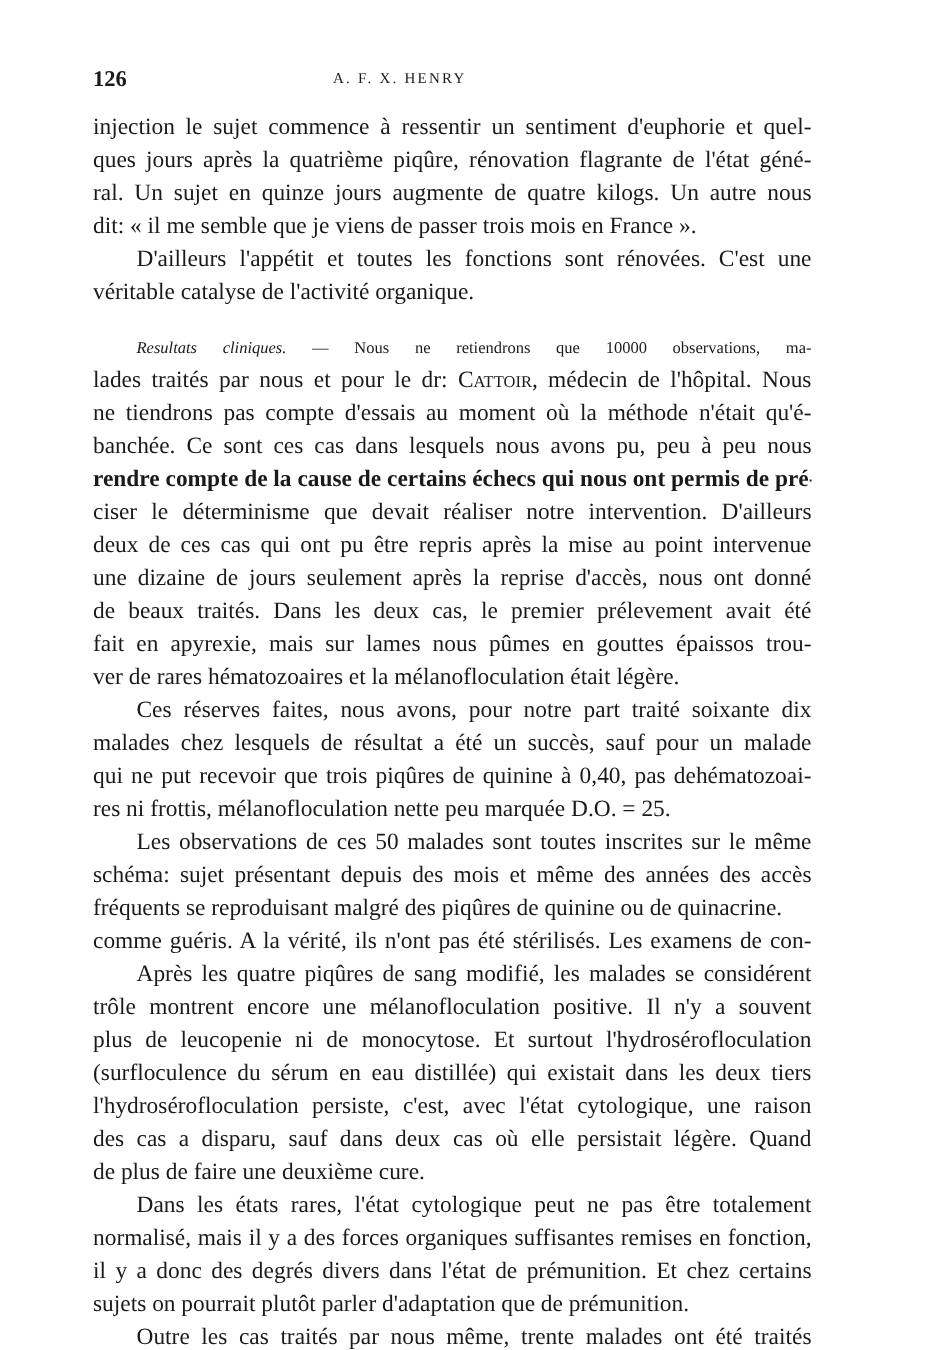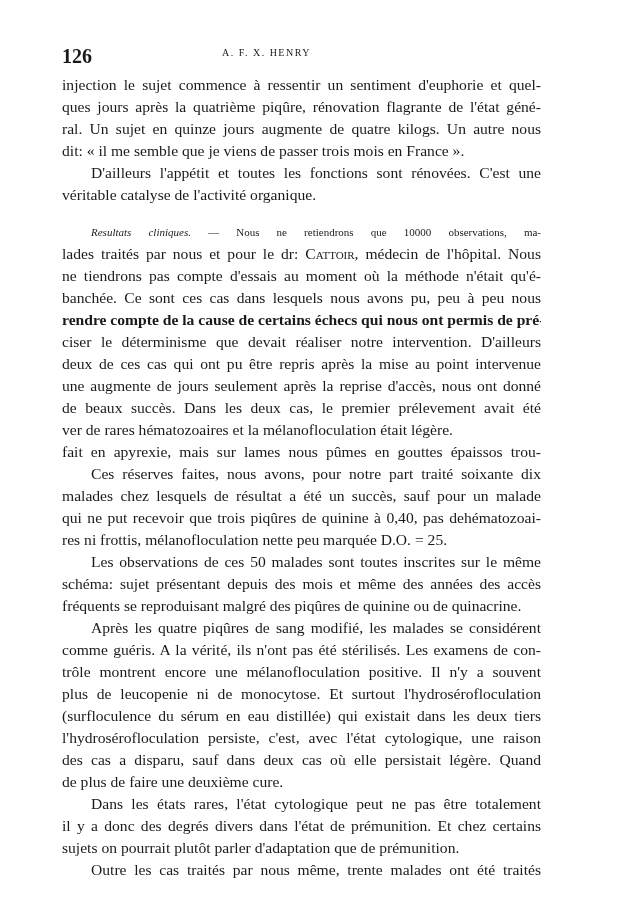--- a/index.html
+++ b/index.html
@@ -4,21 +4,21 @@
 <style>
   html, body { margin: 0; padding: 0; }
   body {
     width: 618px; height: 900px; background: #ffffff; overflow: hidden;
     position: relative;
     font-family: "Liberation Serif", "DejaVu Serif", serif;
     color: #1a1a1a;
   }
   .page-number {
     position: absolute; left: 62px; top: 45px;
-    font-size: 20px; font-weight: bold; letter-spacing: 0px;
+    font-size: 15px; font-weight: bold; letter-spacing: 0px;
   }
   .running-head {
     position: absolute; left: 0; width: 533px; top: 47px; text-align: center;
     font-size: 10px; letter-spacing: 1.5px;
   }
   .body-text {
     position: absolute; left: 62px; top: 74px; width: 479px;
     font-size: 15.6px; line-height: 22px;
   }
   .line {
@@ -55,52 +55,53 @@
   <div class="para-gap"></div>
 
   <div>
     <span class="line indent" style="white-space: nowrap; word-spacing: 0px; font-size: 11px;"><span class="italic">Resultats cliniques.</span><span> — Nous ne retiendrons que 10000 observations, ma-</span></span>
     <span class="line" style="white-space: nowrap; word-spacing: 0px;"><span>lades traités par nous et pour le dr: </span><span class="smallcaps">Cattoir</span><span>, médecin de l'hôpital. Nous</span></span>
     <span class="line" style="white-space: nowrap; word-spacing: 0px;">ne tiendrons pas compte d'essais au moment où la méthode n'était qu'é-</span>
     <span class="line" style="white-space: nowrap; word-spacing: 0px;">banchée. Ce sont ces cas dans lesquels nous avons pu, peu à peu nous</span>
     <span class="line" style="white-space: nowrap; word-spacing: 0px; font-weight: bold;">rendre compte de la cause de certains échecs qui nous ont permis de pré-</span>
     <span class="line" style="white-space: nowrap; word-spacing: 0px;">ciser le déterminisme que devait réaliser notre intervention. D'ailleurs</span>
     <span class="line" style="white-space: nowrap; word-spacing: 0px;">deux de ces cas qui ont pu être repris après la mise au point intervenue</span>
-    <span class="line" style="white-space: nowrap; word-spacing: 0px;">une augmente de jours seulement après la reprise d'accès, nous ont donné</span>
-    <span class="line" style="white-space: nowrap; word-spacing: 0px;">de beaux succès. Dans les deux cas, le premier prélevement avait été</span>
+    <span class="line" style="white-space: nowrap; word-spacing: 0px;">une dizaine de jours seulement après la reprise d'accès, nous ont donné</span>
+    <span class="line" style="white-space: nowrap; word-spacing: 0px;">de beaux traités. Dans les deux cas, le premier prélevement avait été</span>
+    <span class="line" style="white-space: nowrap; word-spacing: 0px;">fait en apyrexie, mais sur lames nous pûmes en gouttes épaissos trou-</span>
     <span class="line last" style="white-space: nowrap; word-spacing: 0px;">ver de rares hématozoaires et la mélanofloculation était légère.</span>
-    <span class="line" style="white-space: nowrap; word-spacing: 0px;">fait en apyrexie, mais sur lames nous pûmes en gouttes épaissos trou-</span>
   </div>
 
   <div>
     <span class="line indent" style="white-space: nowrap; word-spacing: 0px;">Ces réserves faites, nous avons, pour notre part traité soixante dix</span>
     <span class="line" style="white-space: nowrap; word-spacing: 0px;">malades chez lesquels de résultat a été un succès, sauf pour un malade</span>
     <span class="line" style="white-space: nowrap; word-spacing: 0px;">qui ne put recevoir que trois piqûres de quinine à 0,40, pas dehématozoai-</span>
     <span class="line last" style="white-space: nowrap; word-spacing: 0px;">res ni frottis, mélanofloculation nette peu marquée D.O. = 25.</span>
   </div>
 
   <div>
     <span class="line indent" style="white-space: nowrap; word-spacing: 0px;">Les observations de ces 50 malades sont toutes inscrites sur le même</span>
     <span class="line" style="white-space: nowrap; word-spacing: 0px;">schéma: sujet présentant depuis des mois et même des années des accès</span>
     <span class="line last" style="white-space: nowrap; word-spacing: 0px;">fréquents se reproduisant malgré des piqûres de quinine ou de quinacrine.</span>
   </div>
 
   <div>
+    <span class="line" style="white-space: nowrap; word-spacing: 0px;">comme guéris. A la vérité, ils n'ont pas été stérilisés. Les examens de con-</span>
     <span class="line indent" style="white-space: nowrap; word-spacing: 0px;">Après les quatre piqûres de sang modifié, les malades se considérent</span>
-    <span class="line" style="white-space: nowrap; word-spacing: 0px;">comme guéris. A la vérité, ils n'ont pas été stérilisés. Les examens de con-</span>
     <span class="line" style="white-space: nowrap; word-spacing: 0px;">trôle montrent encore une mélanofloculation positive. Il n'y a souvent</span>
     <span class="line" style="white-space: nowrap; word-spacing: 0px;">plus de leucopenie ni de monocytose. Et surtout l'hydrosérofloculation</span>
     <span class="line" style="white-space: nowrap; word-spacing: 0px;">(surfloculence du sérum en eau distillée) qui existait dans les deux tiers</span>
     <span class="line" style="white-space: nowrap; word-spacing: 0px;">l'hydrosérofloculation persiste, c'est, avec l'état cytologique, une raison</span>
     <span class="line" style="white-space: nowrap; word-spacing: 0px;">des cas a disparu, sauf dans deux cas où elle persistait légère. Quand</span>
     <span class="line last" style="white-space: nowrap; word-spacing: 0px;">de plus de faire une deuxième cure.</span>
   </div>
 
   <div>
     <span class="line indent" style="white-space: nowrap; word-spacing: 0px;">Dans les états rares, l'état cytologique peut ne pas être totalement</span>
+    <span class="line" style="white-space: nowrap; word-spacing: 0px;">normalisé, mais il y a des forces organiques suffisantes remises en fonction,</span>
     <span class="line" style="white-space: nowrap; word-spacing: 0px;">il y a donc des degrés divers dans l'état de prémunition. Et chez certains</span>
     <span class="line last" style="white-space: nowrap; word-spacing: 0px;">sujets on pourrait plutôt parler d'adaptation que de prémunition.</span>
   </div>
 
   <div>
     <span class="line indent" style="white-space: nowrap; word-spacing: 0px;">Outre les cas traités par nous même, trente malades ont été traités</span>
 
   </div>
 
 </div>

